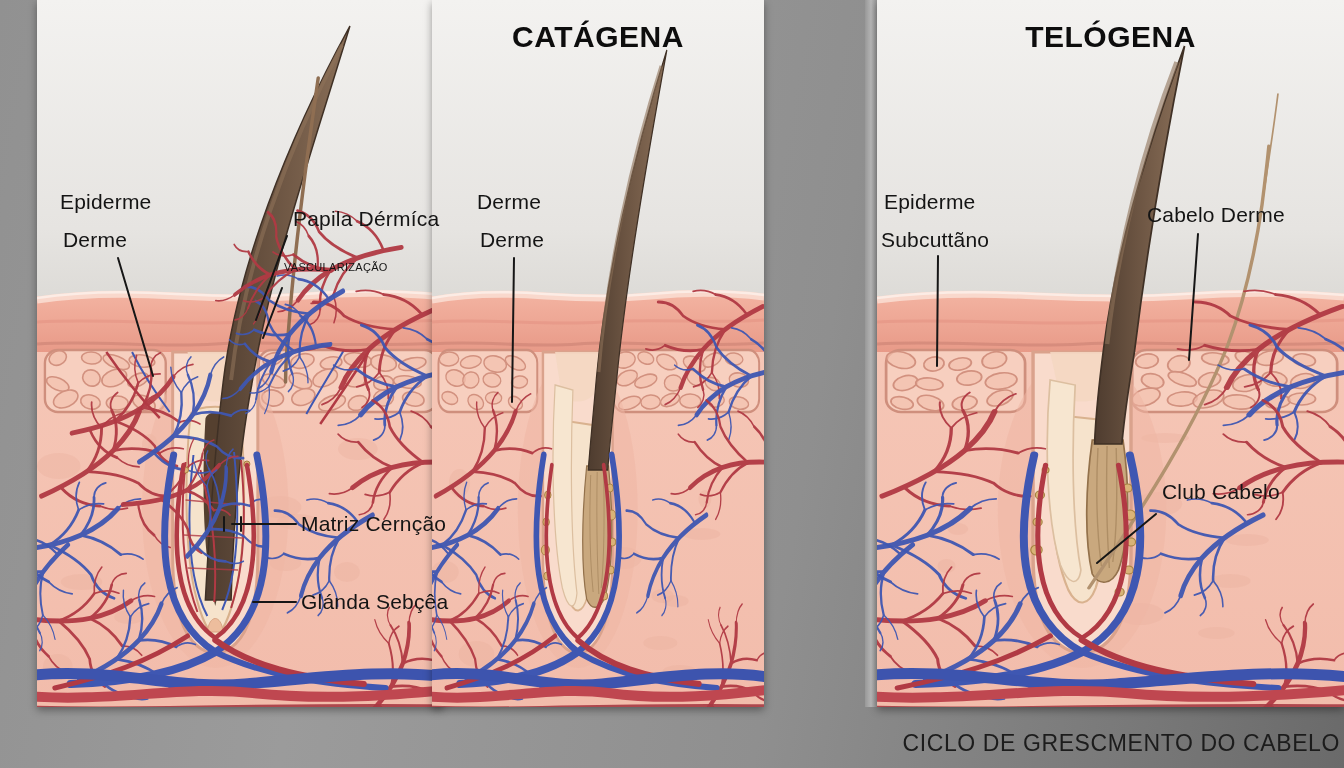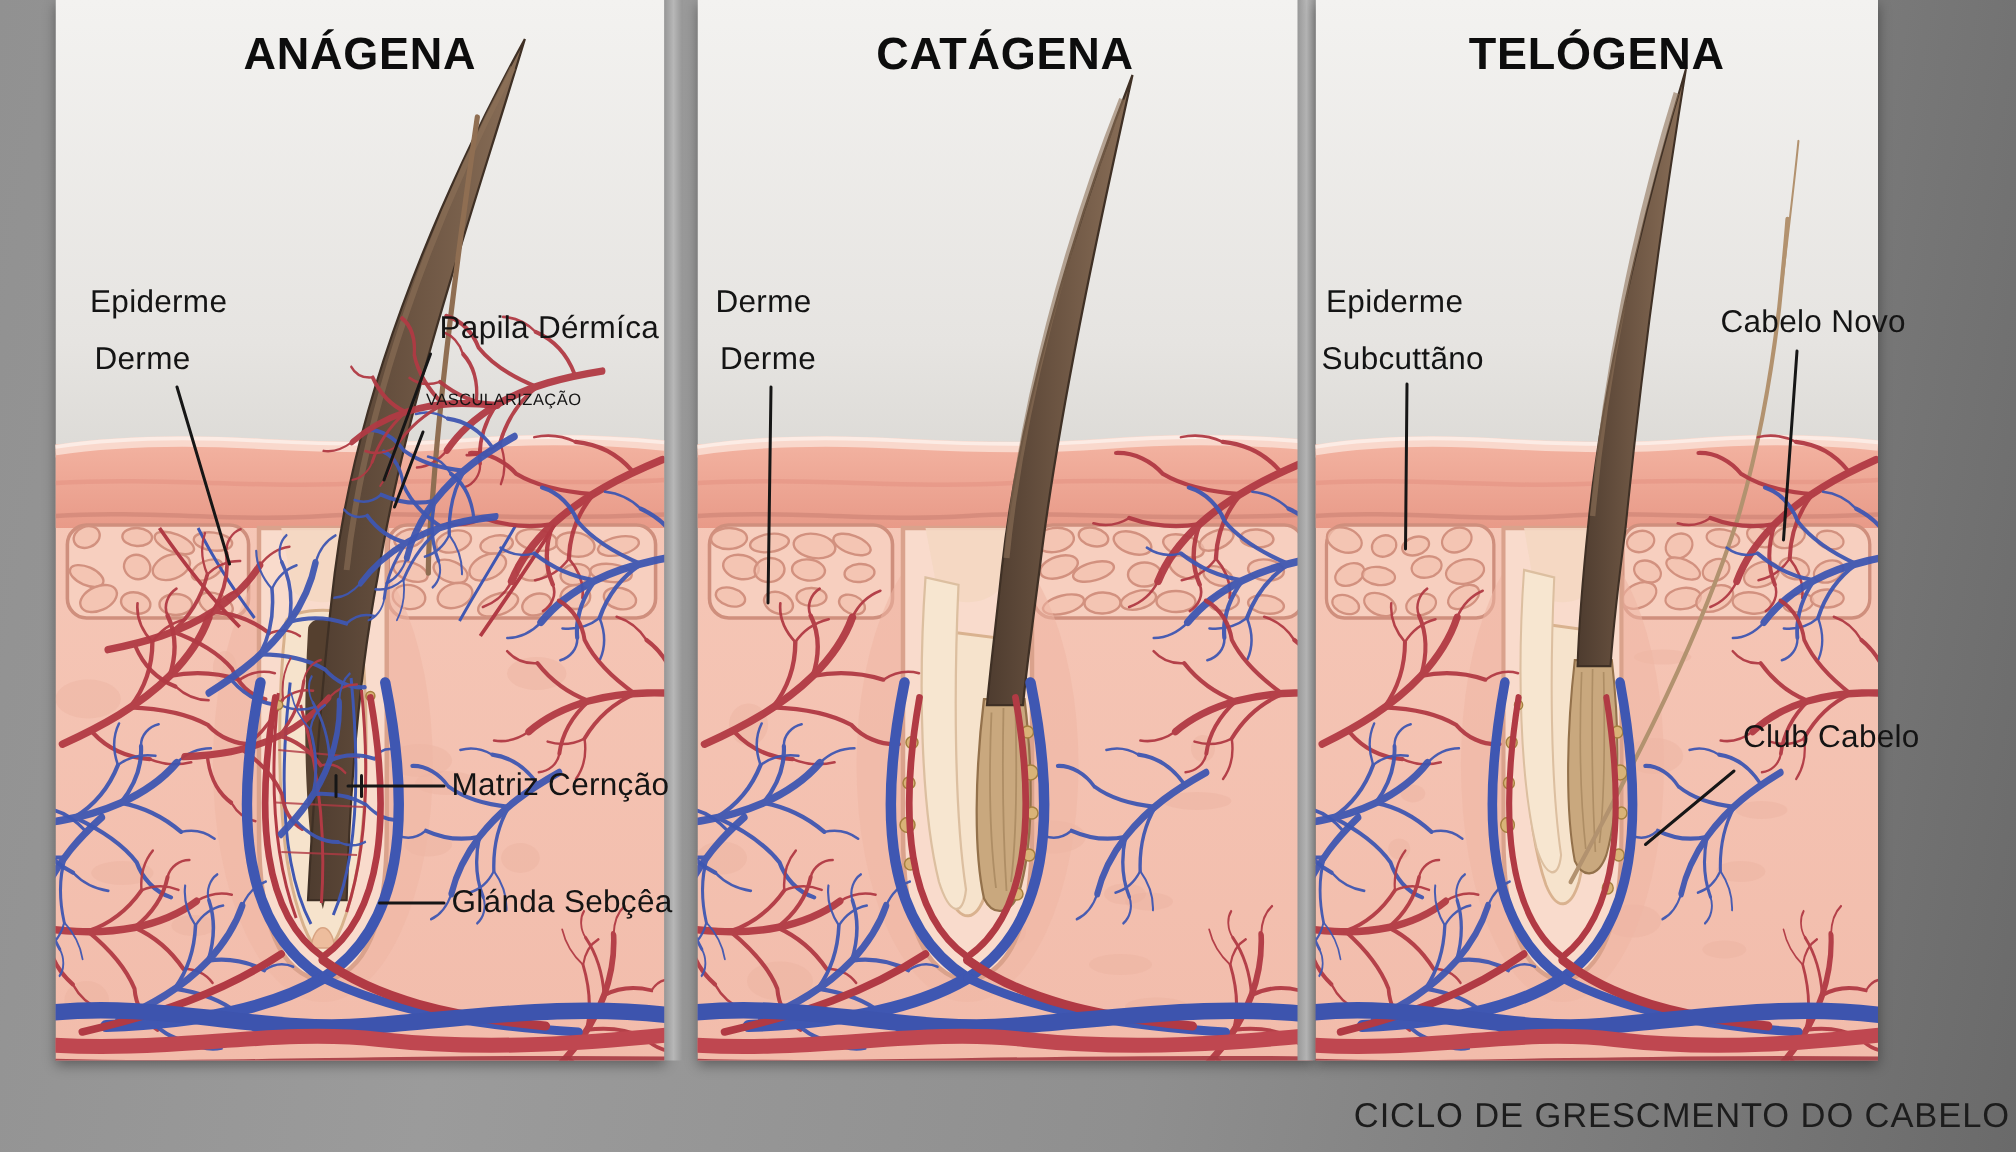--- a/index.html
+++ b/index.html
@@ -55,21 +55,20 @@
       </linearGradient>
       <g id="vtree" fill="none" stroke="currentColor" stroke-linecap="round">
         <path stroke-width="5" d="M0,92 C26,84 52,74 74,57 C88,46 98,34 104,22"></path>
         <path stroke-width="2.8" d="M46,74 C58,62 64,48 66,33 M46,74 C62,77 80,82 94,93 M74,57 C90,56 104,59 118,66 M74,57 C80,44 82,30 78,17 M20,87 C28,99 40,107 54,110 M94,93 C100,102 110,109 122,110"></path>
         <path stroke-width="1.7" d="M104,22 C109,14 116,9 124,7 M78,17 C76,10 80,3 86,0 M66,33 C72,26 80,22 89,21 M118,66 C126,62 134,62 141,65 M54,110 C62,115 71,117 80,116 M66,33 C60,24 58,15 60,6"></path>
       </g>
     </defs>
   </svg>
 
   <div class="panel" style="left:37px;width:406px">
-    <h2 class="panel-title">ANÁGENA</h2>
     <div class="art" id="art0">
         <svg viewBox="0 0 410 707" preserveAspectRatio="none" xmlns="http://www.w3.org/2000/svg">
           <rect x="0" y="0" width="410" height="305" fill="url(#topGrad)"></rect>
           <rect x="0" y="296" width="410" height="411" fill="url(#hypoGrad)"></rect>
           <ellipse cx="263" cy="522" rx="21" ry="8" fill="#eab09d" opacity="0.38"></ellipse>
           <ellipse cx="163" cy="599" rx="21" ry="11" fill="#eab09d" opacity="0.38"></ellipse>
           <ellipse cx="45" cy="582" rx="21" ry="8" fill="#eab09d" opacity="0.38"></ellipse>
           <ellipse cx="324" cy="449" rx="20" ry="11" fill="#eab09d" opacity="0.38"></ellipse>
           <ellipse cx="21" cy="667" rx="15" ry="13" fill="#eab09d" opacity="0.38"></ellipse>
           <ellipse cx="313" cy="572" rx="13" ry="10" fill="#eab09d" opacity="0.38"></ellipse>
@@ -158,21 +157,21 @@
     <path d="M180,640 C216,666 266,678 330,684" fill="none" stroke="#b13a44" stroke-width="6" stroke-linecap="round"></path>
     <path d="M152,636 C112,662 70,676 18,688" fill="none" stroke="#b13a44" stroke-width="5" stroke-linecap="round"></path>
     <path d="M-12,676 C70,666 140,690 210,684 C285,678 352,668 422,678" fill="none" stroke="#3d54ae" stroke-width="11" stroke-linecap="round"></path>
     <path d="M-12,696 C75,703 145,685 218,693 C292,701 362,695 422,689" fill="none" stroke="#bf4750" stroke-width="10" stroke-linecap="round"></path>
     <path d="M-12,708 C110,712 240,704 422,707" fill="none" stroke="#a63a42" stroke-width="5" stroke-linecap="round" opacity="0.9"></path>
         </svg>
       </div>
   </div>
   <div class="divider" style="left:443px"></div>
 
-  <div class="panel" style="left:465px;width:410px">
+  <div class="panel" style="left:432px;width:332px">
     <h2 class="panel-title">CATÁGENA</h2>
     <div class="art" id="art1">
         <svg viewBox="0 0 410 707" preserveAspectRatio="none" xmlns="http://www.w3.org/2000/svg">
           <rect x="0" y="0" width="410" height="305" fill="url(#topGrad)"></rect>
           <rect x="0" y="296" width="410" height="411" fill="url(#hypoGrad)"></rect>
           <ellipse cx="236" cy="558" rx="23" ry="11" fill="#eab09d" opacity="0.38"></ellipse>
           <ellipse cx="301" cy="601" rx="16" ry="6" fill="#eab09d" opacity="0.38"></ellipse>
           <ellipse cx="34" cy="483" rx="13" ry="14" fill="#eab09d" opacity="0.38"></ellipse>
           <ellipse cx="285" cy="596" rx="14" ry="7" fill="#eab09d" opacity="0.38"></ellipse>
           <ellipse cx="55" cy="654" rx="22" ry="13" fill="#eab09d" opacity="0.38"></ellipse>
@@ -256,21 +255,21 @@
     <path d="M180,640 C216,666 266,678 330,684" fill="none" stroke="#b13a44" stroke-width="6" stroke-linecap="round"></path>
     <path d="M152,636 C112,662 70,676 18,688" fill="none" stroke="#b13a44" stroke-width="5" stroke-linecap="round"></path>
     <path d="M-12,676 C70,666 140,690 210,684 C285,678 352,668 422,678" fill="none" stroke="#3d54ae" stroke-width="11" stroke-linecap="round"></path>
     <path d="M-12,696 C75,703 145,685 218,693 C292,701 362,695 422,689" fill="none" stroke="#bf4750" stroke-width="10" stroke-linecap="round"></path>
     <path d="M-12,708 C110,712 240,704 422,707" fill="none" stroke="#a63a42" stroke-width="5" stroke-linecap="round" opacity="0.9"></path>
         </svg>
       </div>
   </div>
   <div class="divider" style="left:865px"></div>
 
-  <div class="panel" style="left:877px;width:375px">
+  <div class="panel" style="left:877px;width:467px">
     <h2 class="panel-title">TELÓGENA</h2>
     <div class="art" id="art2">
         <svg viewBox="0 0 410 707" preserveAspectRatio="none" xmlns="http://www.w3.org/2000/svg">
           <rect x="0" y="0" width="410" height="305" fill="url(#topGrad)"></rect>
           <rect x="0" y="296" width="410" height="411" fill="url(#hypoGrad)"></rect>
           <ellipse cx="231" cy="614" rx="21" ry="11" fill="#eab09d" opacity="0.38"></ellipse>
           <ellipse cx="325" cy="540" rx="19" ry="6" fill="#eab09d" opacity="0.38"></ellipse>
           <ellipse cx="202" cy="568" rx="23" ry="9" fill="#eab09d" opacity="0.38"></ellipse>
           <ellipse cx="310" cy="581" rx="18" ry="7" fill="#eab09d" opacity="0.38"></ellipse>
           <ellipse cx="190" cy="464" rx="14" ry="8" fill="#eab09d" opacity="0.38"></ellipse>
@@ -383,17 +382,17 @@
   <span class="lbl" style="left:293px;top:207px">Papila Dérmíca</span>
   <span class="lbl sm" style="left:284px;top:261px">VASCULARIZAÇÃO</span>
   <span class="lbl" style="left:301px;top:512px">Matriz Cernção</span>
   <span class="lbl" style="left:301px;top:590px">Glánda Sebçêa</span>
 
   <span class="lbl" style="left:477px;top:190px">Derme</span>
   <span class="lbl" style="left:480px;top:228px">Derme</span>
 
   <span class="lbl" style="left:884px;top:190px">Epiderme</span>
   <span class="lbl" style="left:881px;top:228px">Subcuttãno</span>
-  <span class="lbl" style="left:1147px;top:203px">Cabelo Novo</span>
+  <span class="lbl" style="left:1147px;top:203px">Cabelo Derme</span>
   <span class="lbl" style="left:1162px;top:480px">Club Cabelo</span>
 
   <h1 class="caption">CICLO DE GRESCMENTO DO CABELO</h1>
 </div>
 
 </body></html>

